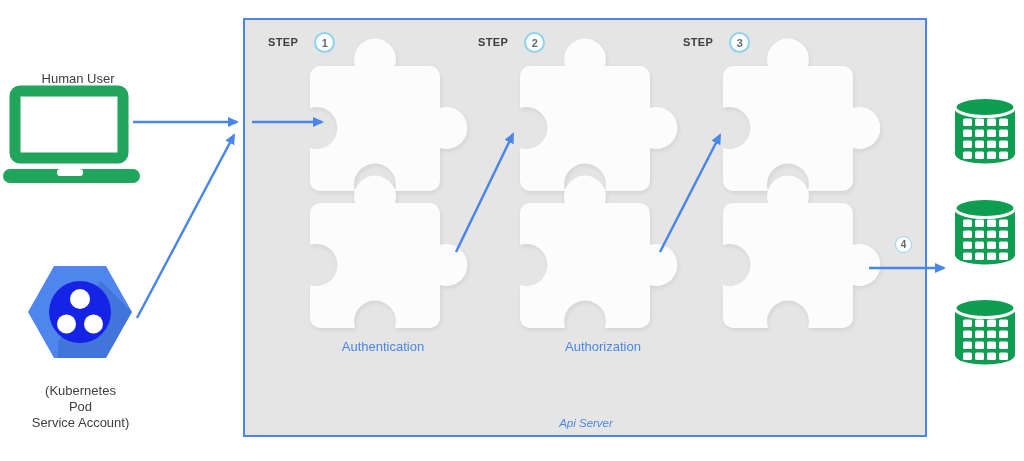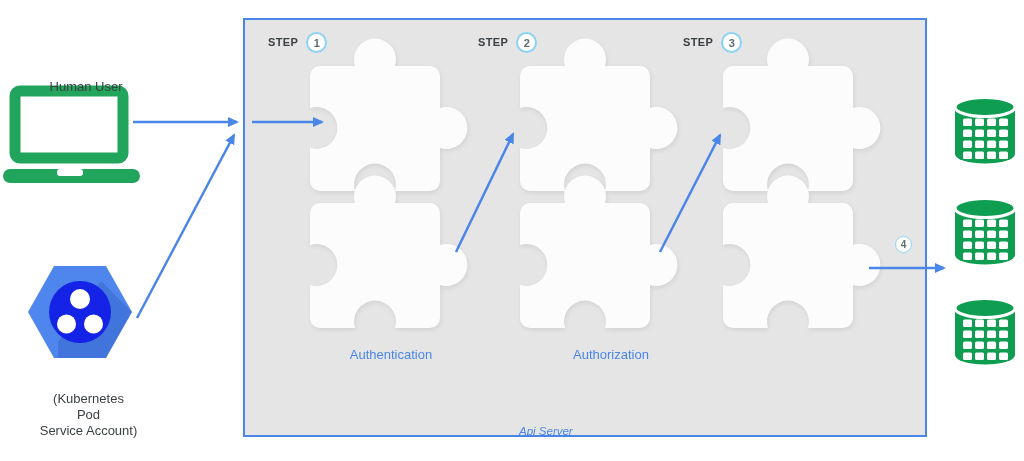--- a/index.html
+++ b/index.html
@@ -6,26 +6,26 @@
   .canvas{
     position:relative;width:1024px;height:461px;overflow:hidden;background:#ffffff;
     font-family:"Liberation Sans","DejaVu Sans",sans-serif;
   }
   .api-box{
     position:absolute;left:243px;top:18px;width:684px;height:419px;
     background:#e5e5e6;border:2px solid #4a86e8;box-sizing:border-box;
   }
   .layer{position:absolute;left:0;top:0;width:1024px;height:461px;}
   .puzzle{filter:drop-shadow(1px 2px 2px rgba(0,0,0,0.08));}
-  .txt{position:absolute;margin:16px;}
+  .txt{position:absolute;margin:8px;}
   .actor-label{color:#3a3f42;font-size:13px;text-align:center;line-height:16px;}
   .stage-label{color:#4a86e8;font-size:13px;font-weight:normal;text-align:center;line-height:17px;}
   .box-title{color:#4a86e8;font-size:14.5px;font-weight:bold;text-align:center;}
-  .box-subtitle{color:#4a86e8;font-size:11.5px;font-style:italic;text-align:left;}
-  .step{position:absolute;display:flex;align-items:center;gap:8px;height:21px;}
+  .box-subtitle{color:#4a86e8;font-size:11.5px;font-style:italic;text-align:center;}
+  .step{position:absolute;display:flex;align-items:center;gap:16px;height:21px;}
   .step-prefix{color:#3c4043;font-size:11px;font-weight:bold;letter-spacing:0.4px;line-height:21px;}
   .badge{
     width:21px;height:21px;border-radius:50%;background:#ffffff;border:2px solid #8ed2f2;
     color:#5f6b6e;font-size:11px;font-weight:bold;display:flex;align-items:center;justify-content:center;
     box-sizing:border-box;
   }
   .badge-small{
     position:absolute;width:17px;height:17px;border-radius:50%;background:#ffffff;border:1.5px solid #8ed2f2;
     color:#5f6b6e;font-size:10px;font-weight:bold;display:flex;align-items:center;justify-content:center;
     box-sizing:border-box;

